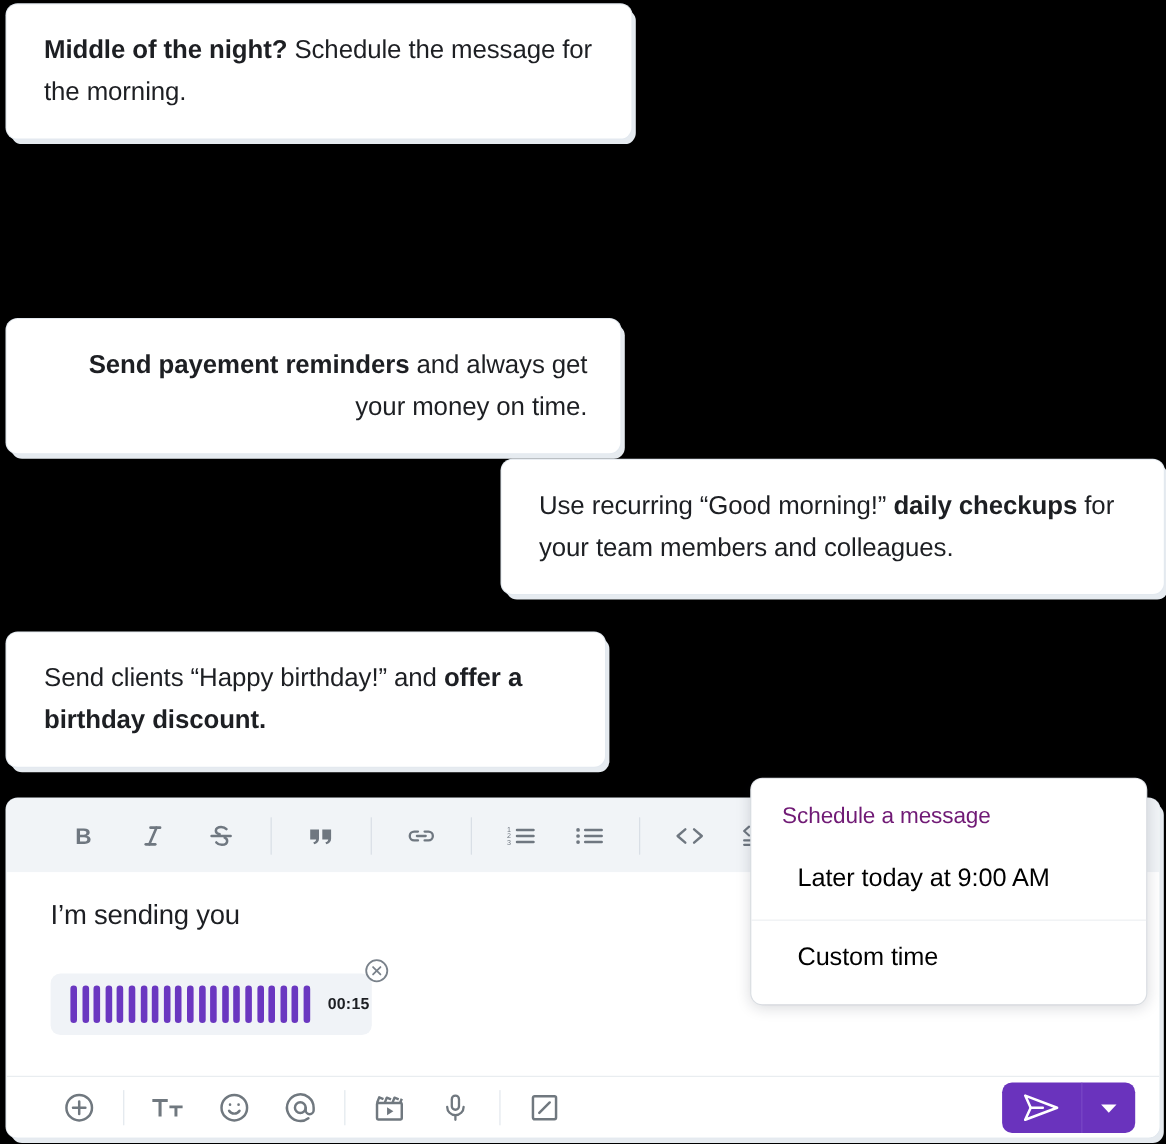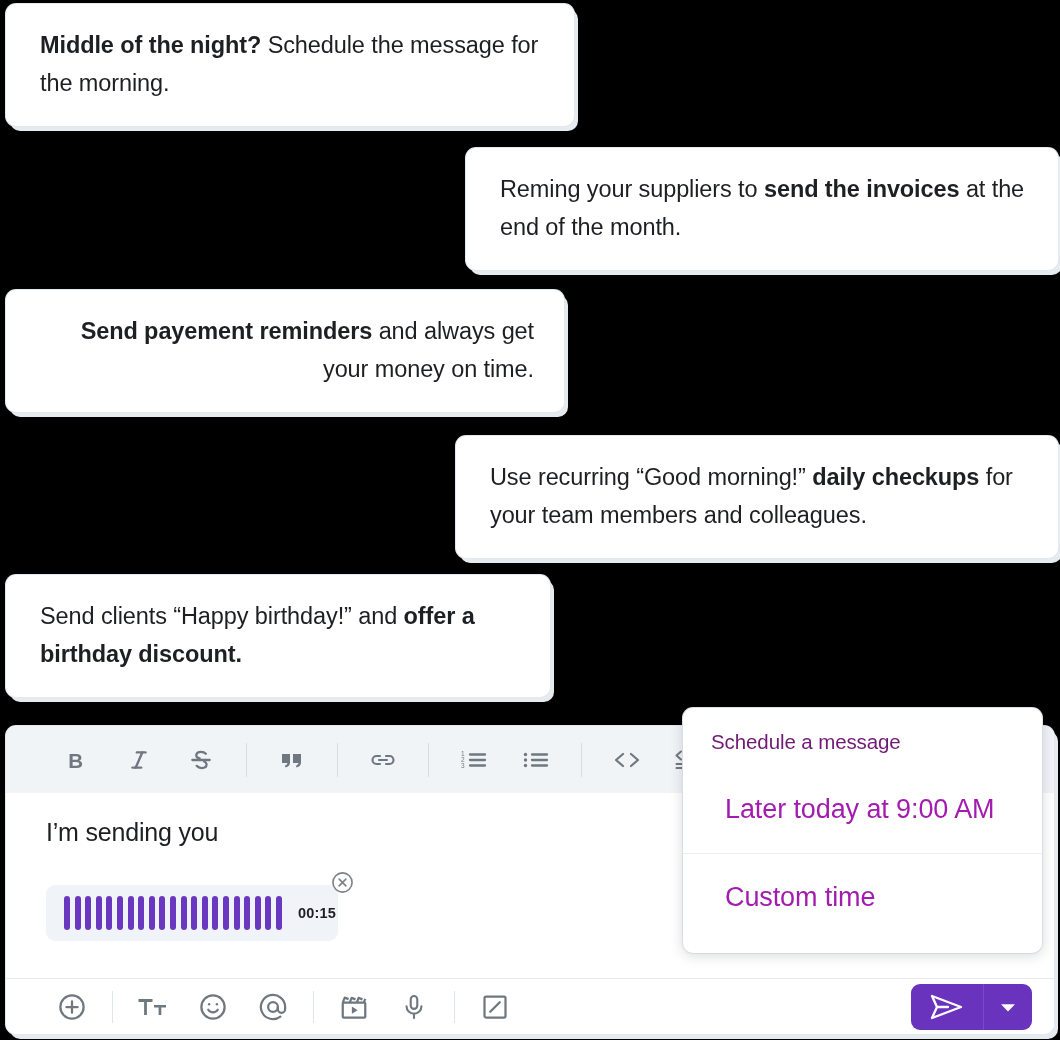--- a/index.html
+++ b/index.html
@@ -22,21 +22,21 @@
     color: #1d1f23;
     font-size: 23.5px;
     line-height: 1.62;
     letter-spacing: -0.1px;
   }
   .bubble b { font-weight: 700; }
 
   .b1 { left: 6px;   top: 4px;   width: 568px; }
   .b2 { left: 466px; top: 148px; width: 592px; }
   .b3 { left: 6px;   top: 290px; width: 558px; text-align: right; }
-  .b4 { left: 456px; top: 436px; width: 602px; }
+  .b4 { left: 456px; top: 418px; width: 602px; }
   .b5 { left: 6px;   top: 575px; width: 544px; }
 
   
   .composer {
     position: absolute;
     left: 6px; top: 726px;
     width: 1048px; height: 308px;
     background: #ffffff;
     border-radius: 10px;
     box-shadow: 0 0 0 1px #e3e9ef, 4px 5px 0 0 #e6ebf0;
@@ -161,42 +161,39 @@
     box-shadow: 0 2px 14px rgba(20,30,45,0.18), 0 0 0 1px #eceff3;
     padding: 16px 0 12px 0;
   }
   .sm-title {
     font-size: 20.5px;
     color: #701a75;
     padding: 6px 0 12px 28px;
     letter-spacing: -0.1px;
   }
   .sm-item {
-    font-size: 27px;
-    color: #a21caf;
+    font-size: 23px;
+    color: #000000;
     padding: 13px 0 13px 28px;
-    margin: 15px 14px;
+    margin: 5px 14px;
     border-radius: 9px;
     letter-spacing: -0.1px;
   }
   .sm-item.sel { background: #e9edf1; }
   .sm-divider { height: 1px; background: #ebeef1; margin: 12px 0 6px 0; }
 </style>
 </head>
 <body>
 
 <div class="stage">
 
   <div class="bubble b1">
     <b>Middle of the night?</b><span> Schedule the message for the morning.</span>
   </div>
 
-  <div class="bubble b2">
-    <span>Reming your suppliers to </span><b>send the invoices</b><span> at the end of the month.</span>
-  </div>
 
   <div class="bubble b3">
     <b>Send payement reminders</b><span> and always get your money on time.</span>
   </div>
 
   <div class="bubble b4">
     <span>Use recurring “Good morning!” </span><b>daily checkups</b><span> for your team members and colleagues.</span>
   </div>
 
   <div class="bubble b5">

